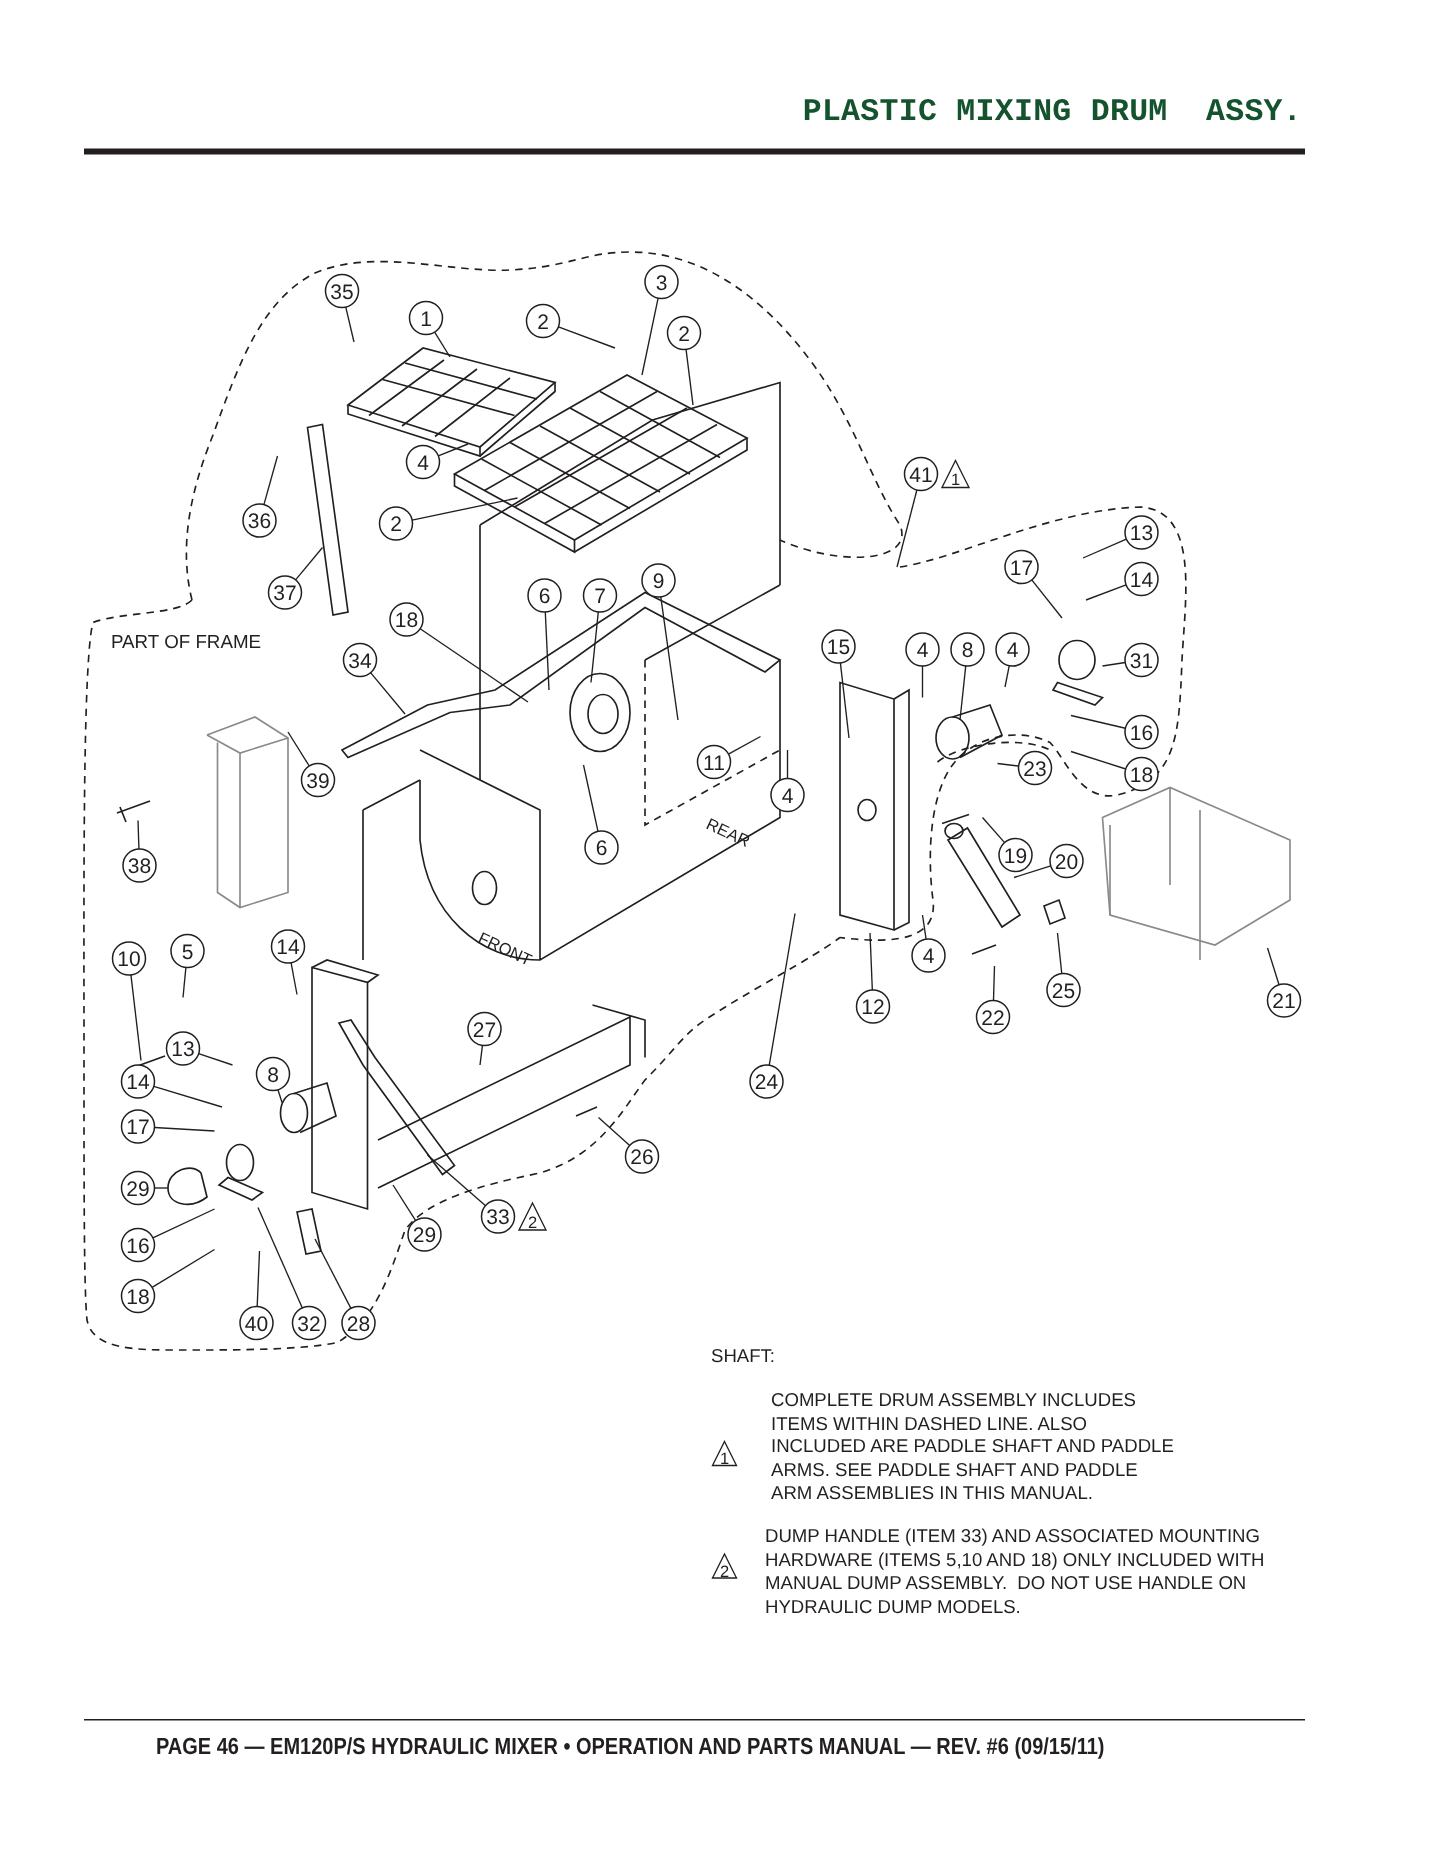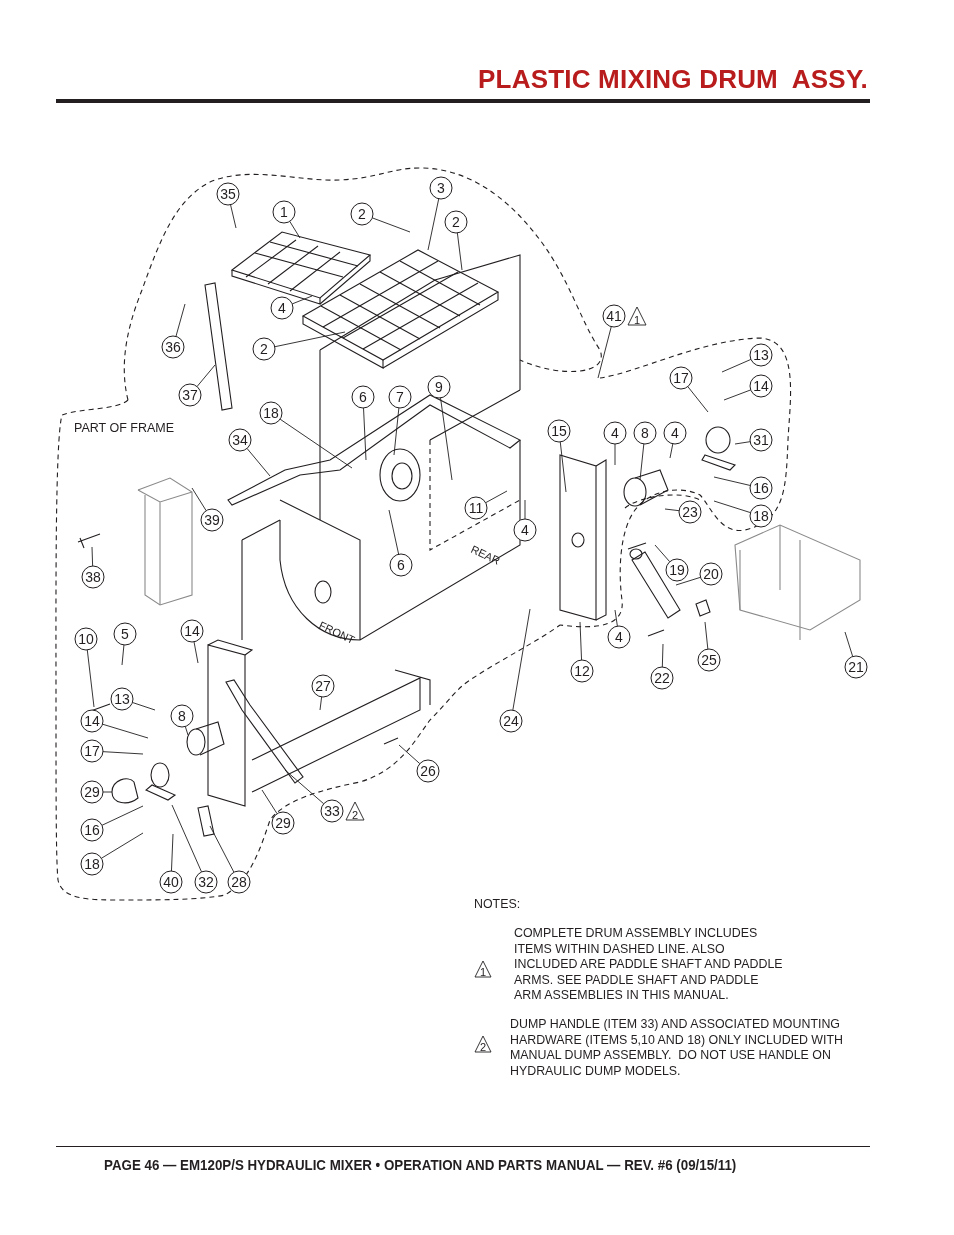--- a/index.html
+++ b/index.html
@@ -1,17 +1,17 @@
 <!DOCTYPE html>
 <html><head>
 <meta charset="utf-8">
 <style>
   html,body{margin:0;padding:0;background:#fff;}
   body{width:954px;height:1235px;position:relative;overflow:hidden;font-family:"Liberation Sans",sans-serif;color:#231f20;}
-  .title{position:absolute;right:86px;top:64px;font-family:Liberation Sans, sans-serif;font-weight:bold;font-size:26px;letter-spacing:0.2px;color:#b91c1c;white-space:pre;}
+  .title{position:absolute;right:86px;top:64px;font-family:Liberation Mono, monospace;font-weight:bold;font-size:21px;letter-spacing:0.2px;color:#14532d;white-space:pre;}
   .title-rule{position:absolute;left:56px;top:99px;width:814px;height:4px;background:#231f20;}
   .footer-rule{position:absolute;left:56px;top:1146px;width:814px;height:1px;background:#231f20;}
   .footer{position:absolute;left:104px;top:1156px;font-family:"Liberation Sans",sans-serif;font-weight:bold;font-size:15.5px;transform:scaleX(0.86);transform-origin:left top;white-space:nowrap;color:#231f20;}
   svg.diagram{position:absolute;left:0;top:0;}
   .notes{position:absolute;left:474px;top:897px;font-size:12.4px;line-height:15.4px;color:#231f20;}
   .notes .hdr{margin-bottom:8px;}
   .note{position:relative;padding-left:26px;margin-bottom:14px;}
   .note .tri{position:absolute;left:0;width:18px;height:18px;}
   .note p{margin:14px;white-space:pre;}
 </style>
@@ -405,21 +405,21 @@
         <text x="206" y="887" text-anchor="middle" font-size="14" font-family="Liberation Sans, sans-serif" fill="#231f20">32</text>
       </g>
       <g>
         <circle cx="239" cy="882" r="11" fill="#fff" stroke="#231f20" stroke-width="1"></circle>
         <text x="239" y="887" text-anchor="middle" font-size="14" font-family="Liberation Sans, sans-serif" fill="#231f20">28</text>
       </g>
     </g>
 </svg>
 
 <div class="notes">
-  <div class="hdr">NOTES:</div>
+  <div class="hdr">SHAFT:</div>
   <div class="note" style="margin-top:10px;">
     <svg class="tri" style="top:34px" viewBox="0 0 18 18">
       <path d="M9,1 L17,17 L1,17 Z" fill="none" stroke="#231f20" stroke-width="0.9"></path>
       <text x="9" y="16" font-size="11" text-anchor="middle" font-family="Liberation Sans, sans-serif" fill="#231f20">1</text>
     </svg>
     <p>COMPLETE DRUM ASSEMBLY INCLUDES
 ITEMS WITHIN DASHED LINE. ALSO
 INCLUDED ARE PADDLE SHAFT AND PADDLE
 ARMS. SEE PADDLE SHAFT AND PADDLE
 ARM ASSEMBLIES IN THIS MANUAL.</p>

